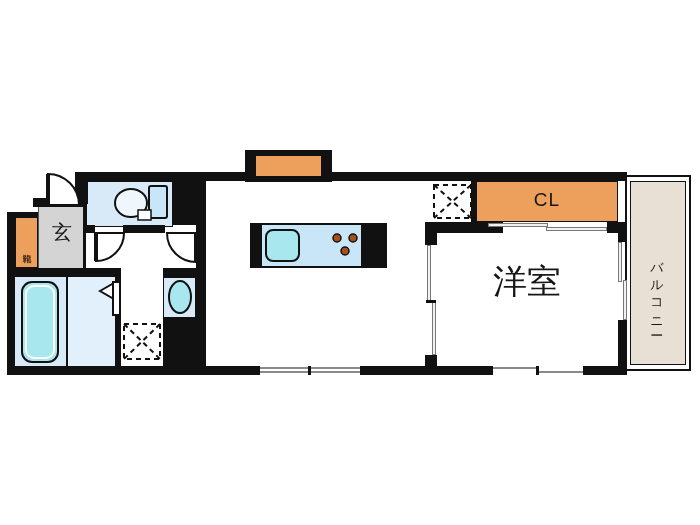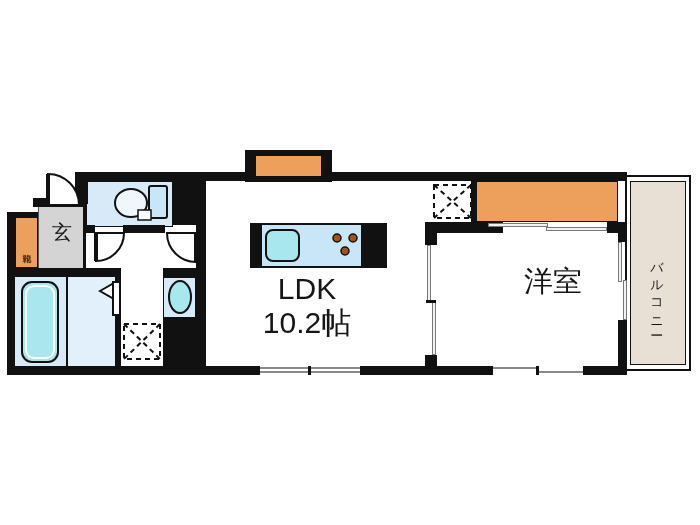--- a/index.html
+++ b/index.html
@@ -126,23 +126,23 @@
     </g>
 
     <g stroke="#111" stroke-width="2" stroke-dasharray="5 4" fill="#fff">
       <rect x="124" y="324" width="36" height="35"></rect>
       <line x1="124" y1="324" x2="160" y2="359"></line>
       <line x1="160" y1="324" x2="124" y2="359"></line>
     </g>
   </svg>
 
   <div class="lbl" style="left:227px;top:272px;width:160px;font-size:30px;line-height:34px;">
-    <span>LDK</span><br>
-    <span>10.2帖</span>
+    <br>
   </div>
-  <div class="lbl" style="left:473px;top:263px;width:160px;font-size:29px;line-height:36px;">
+  <div class="lbl" style="left:447px;top:263px;width:160px;font-size:34px;line-height:36px;">
     <span>洋室</span><br>
   </div>
+  <div class="lbl" style="left:476px;top:190px;width:142px;font-size:19px;letter-spacing:1px;">CL</div>
   <div class="lbl vtext" style="left:649px;top:228px;height:130px;font-size:13px;letter-spacing:4px;">バルコニー</div>
   <div class="lbl" style="left:51px;top:221px;width:22px;font-size:20px;">玄</div>
   <div class="lbl vtext" style="left:21px;top:230px;height:34px;font-size:9px;color:#3a2410;">靴箱</div>
 
 </div>
 
 </body></html>

